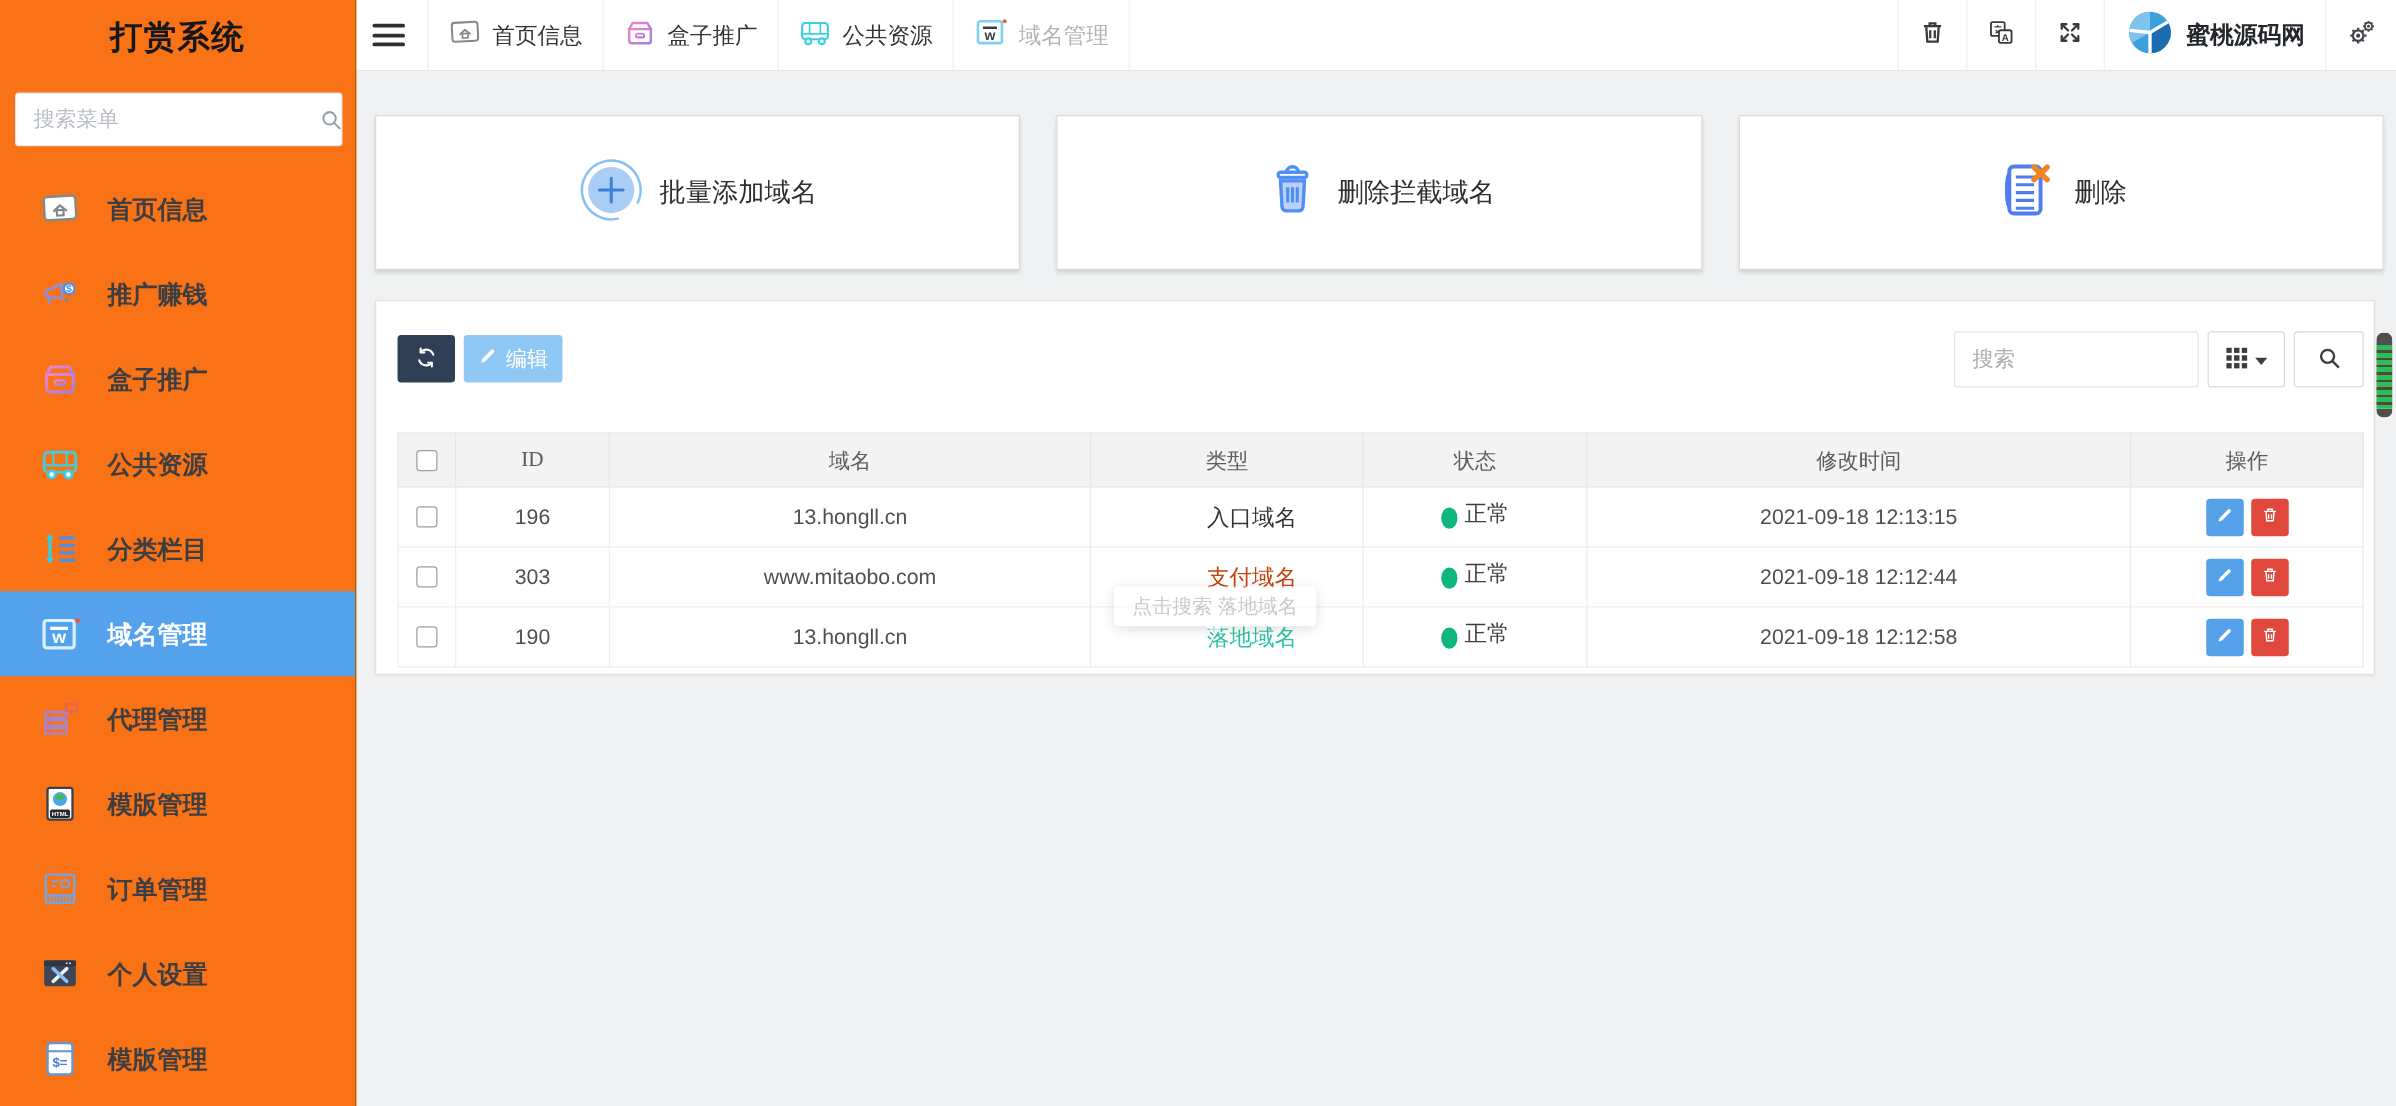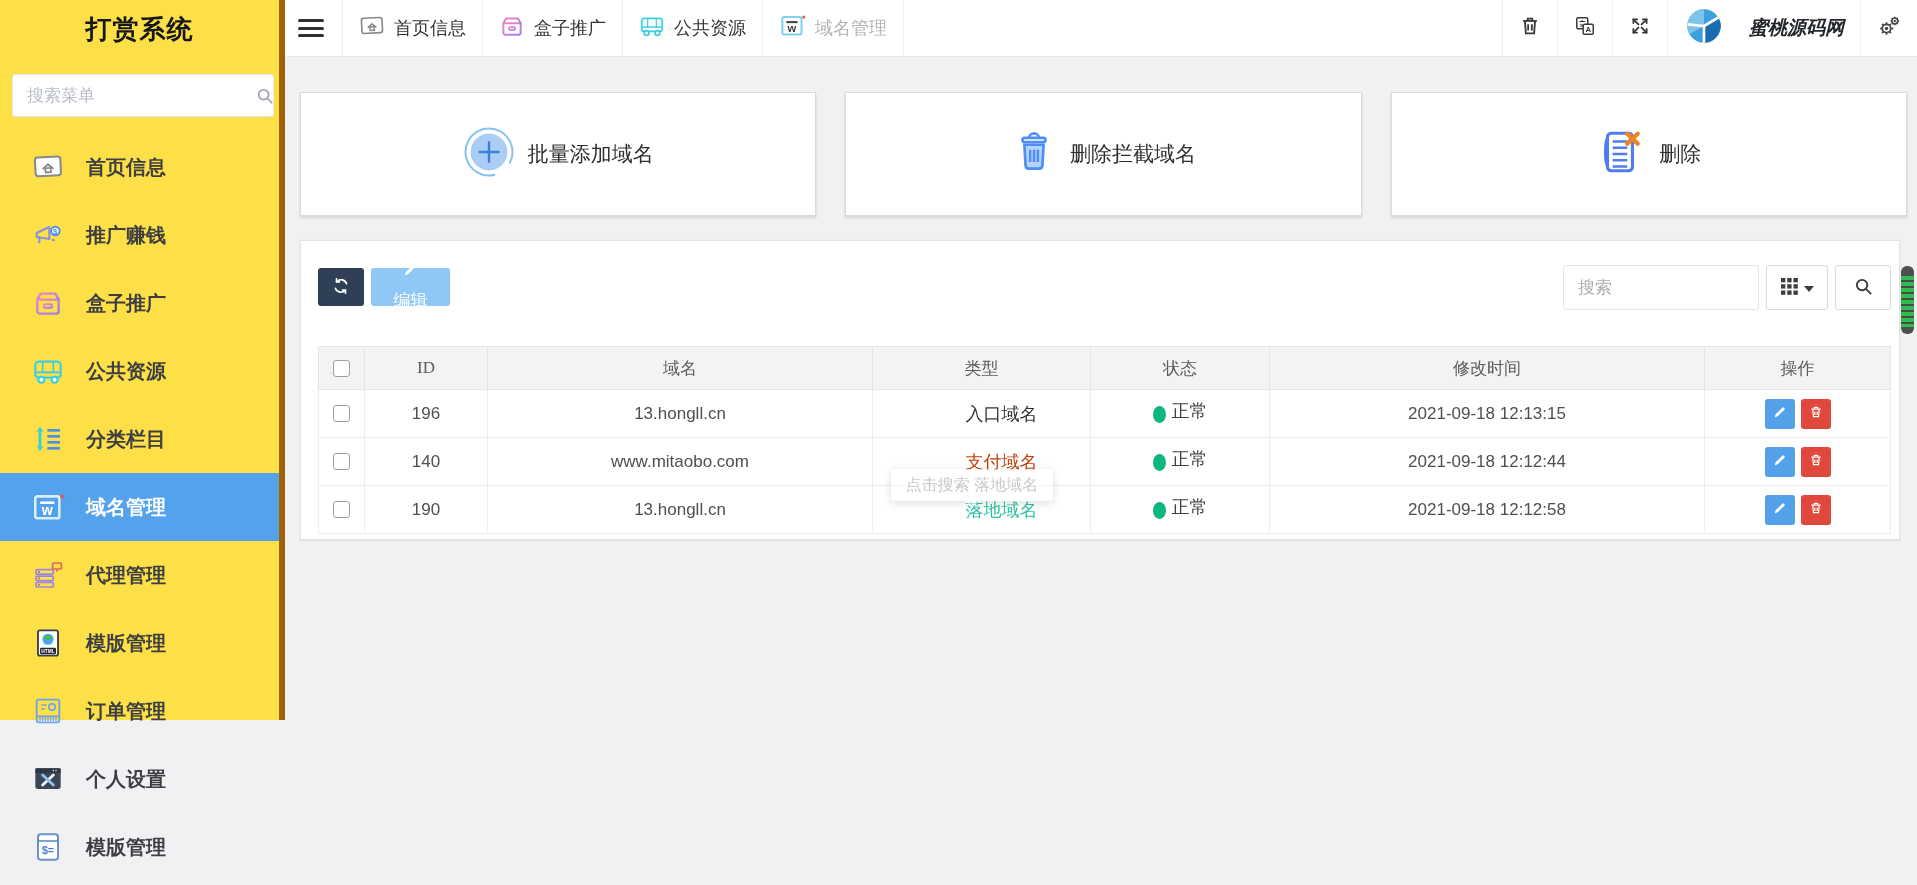--- a/index.html
+++ b/index.html
@@ -1,20 +1,20 @@
 <!DOCTYPE html>
 <html><head>
 <meta charset="utf-8">
 <style>
   * { margin:0; padding:0; box-sizing:border-box; }
   html,body { width:1917px; height:885px; overflow:hidden; }
   body { font-family:"Liberation Sans","DejaVu Sans",sans-serif; background:#f0f1f2; position:relative; }
 
   
-  .sidebar { position:absolute; left:0; top:0; width:285px; height:720px; background:#fde047; border-right:6px solid #a16207; z-index:6; }
+  .sidebar { position:absolute; left:0; top:0; width:285px; height:885px; background:#f97316; border-right:1px solid #a16207; z-index:6; }
   .app-title { height:58px; line-height:58px; text-align:center; font-size:26px; font-weight:700; color:#15171a; letter-spacing:1px; }
   .side-search { position:absolute; left:12px; top:74px; width:262px; height:43px; background:#fff; border:1px solid #e4e7ec; border-radius:3px; display:flex; align-items:center; }
   .side-search input { flex:1; border:none; outline:none; padding:0 8px 0 14px; font-size:17px; color:#333; background:transparent; }
   .side-search input::placeholder { color:#b9bec6; }
   .side-search .s-ico { margin-right:12px; display:flex; }
   .menu { position:absolute; top:133px; left:0; right:0; }
   .menu-item { height:68px; display:flex; align-items:center; padding-left:30px; gap:20px; cursor:pointer; }
   .mi-icon { width:36px; height:36px; display:flex; align-items:center; justify-content:center; flex:0 0 36px; }
   .mi-label { font-size:20px; font-weight:700; color:#3c3e42; }
   .menu-item.active { background:#55a2ec; }
@@ -23,33 +23,33 @@
   
   .topbar { position:absolute; left:285px; top:0; right:0; height:57px; background:#fff; border-bottom:1px solid #e7e7e7; display:flex; align-items:center; z-index:5; }
   .hamburger { margin-left:13px; width:26px; cursor:pointer; display:flex; flex-direction:column; gap:4.5px; }
   .hamburger span { height:3px; background:#2f2f2f; border-radius:1.5px; }
   .tabs { display:flex; height:100%; margin-left:18px; }
   .tab { display:flex; align-items:center; gap:9px; padding:0 16px; border-left:1px solid #f0f0f0; font-size:18px; color:#333; cursor:pointer; white-space:nowrap; }
   .tab:last-child { border-right:1px solid #f0f0f0; }
   .tab.active { color:#b3b3b3; }
   .topbar-right { margin-left:auto; display:flex; align-items:center; height:100%; }
   .tb-cell { height:100%; display:flex; align-items:center; justify-content:center; padding:0 16px; border-left:1px solid #f0f0f0; cursor:pointer; }
-  .brand-cell { gap:25px;font-style:italic; }
+  .brand-cell { gap:9px; }
   .brand-text { font-size:19px; font-weight:700; color:#23272b; }
 
   
   .content { position:absolute; left:285px; top:57px; right:0; bottom:0; background:#f0f1f2; }
   .cards { position:absolute; left:15px; top:35px; right:10px; display:flex; gap:29px; }
   .card { flex:1; height:124px; background:#fff; border:1px solid #dadada; box-shadow:0 2px 3px rgba(0,0,0,.12); display:flex; align-items:center; justify-content:center; gap:13px; cursor:pointer; }
   .card-label { font-size:21px; color:#2e2e2e; }
 
   .panel { position:absolute; left:15px; top:183px; right:17px; height:300px; background:#fff; border:1px solid #e2e2e2; box-shadow:0 1px 2px rgba(0,0,0,.06); }
   .toolbar { position:absolute; top:24px; left:17px; right:8px; height:46px; }
   .btn-refresh { position:absolute; left:0; top:3px; width:46px; height:38px; background:#2f4056; border:none; border-radius:3px; display:flex; align-items:center; justify-content:center; cursor:pointer; }
-  .btn-edit { position:absolute; left:53px; top:3px; width:79px; height:38px; background:#8fc8f4; color:#fff; border:none; border-radius:3px; font-size:17px; display:flex; align-items:center; justify-content:center; gap:7px; cursor:pointer;flex-direction:column; }
+  .btn-edit { position:absolute; left:53px; top:3px; width:79px; height:38px; background:#8fc8f4; color:#fff; border:none; border-radius:3px; font-size:17px; display:flex; align-items:center; justify-content:center; gap:7px; cursor:pointer; }
   .search-group { position:absolute; right:0; top:0; display:flex; gap:7px; align-items:center; }
   .tb-search-input { width:196px; height:45px; border:1px solid #e5e5e5; border-radius:3px; padding:16px 14px; font-size:17px; color:#333; outline:none; }
   .tb-search-input::placeholder { color:#acacac; }
   .btn-grid { width:62px; height:45px; background:#fff; border:1px solid #d9d9d9; border-radius:3px; display:flex; align-items:center; justify-content:center; gap:6px; cursor:pointer; }
   .btn-search { width:56px; height:45px; background:#fff; border:1px solid #d9d9d9; border-radius:3px; display:flex; align-items:center; justify-content:center; cursor:pointer; }
 
   .table-wrap { position:absolute; left:17px; right:8px; top:105px; }
   table { width:100%; border-collapse:collapse; table-layout:fixed; }
   th { background:#f3f3f4; height:43px; font-size:17px; color:#5c5c5c; font-weight:400; border:1px solid #e6e6e8;font-family:Liberation Serif, serif; }
   td { height:48px; text-align:center; font-size:17px; color:#4f4f4f; border:1px solid #ededee; background:#fff; }
@@ -501,21 +501,21 @@
                         <path d="M10 11v6M14 11v6"></path>
                       </svg></span>
                   </button>
               </span>
             </td>
           </tr>
           <tr>
             <td>
                 <div class="cbx"></div>
               </td>
-            <td>140</td>
+            <td>303</td>
             <td>www.mitaobo.com</td>
             <td><span class="type-txt type-pay">支付域名</span></td>
             <td><span class="status">
                   <span class="status-dot"></span>
                   <span>正常</span>
                 </span></td>
             <td>2021-09-18 12:12:44</td>
             <td>
               <span class="ops">
                 <button class="btn-op op-edit">

